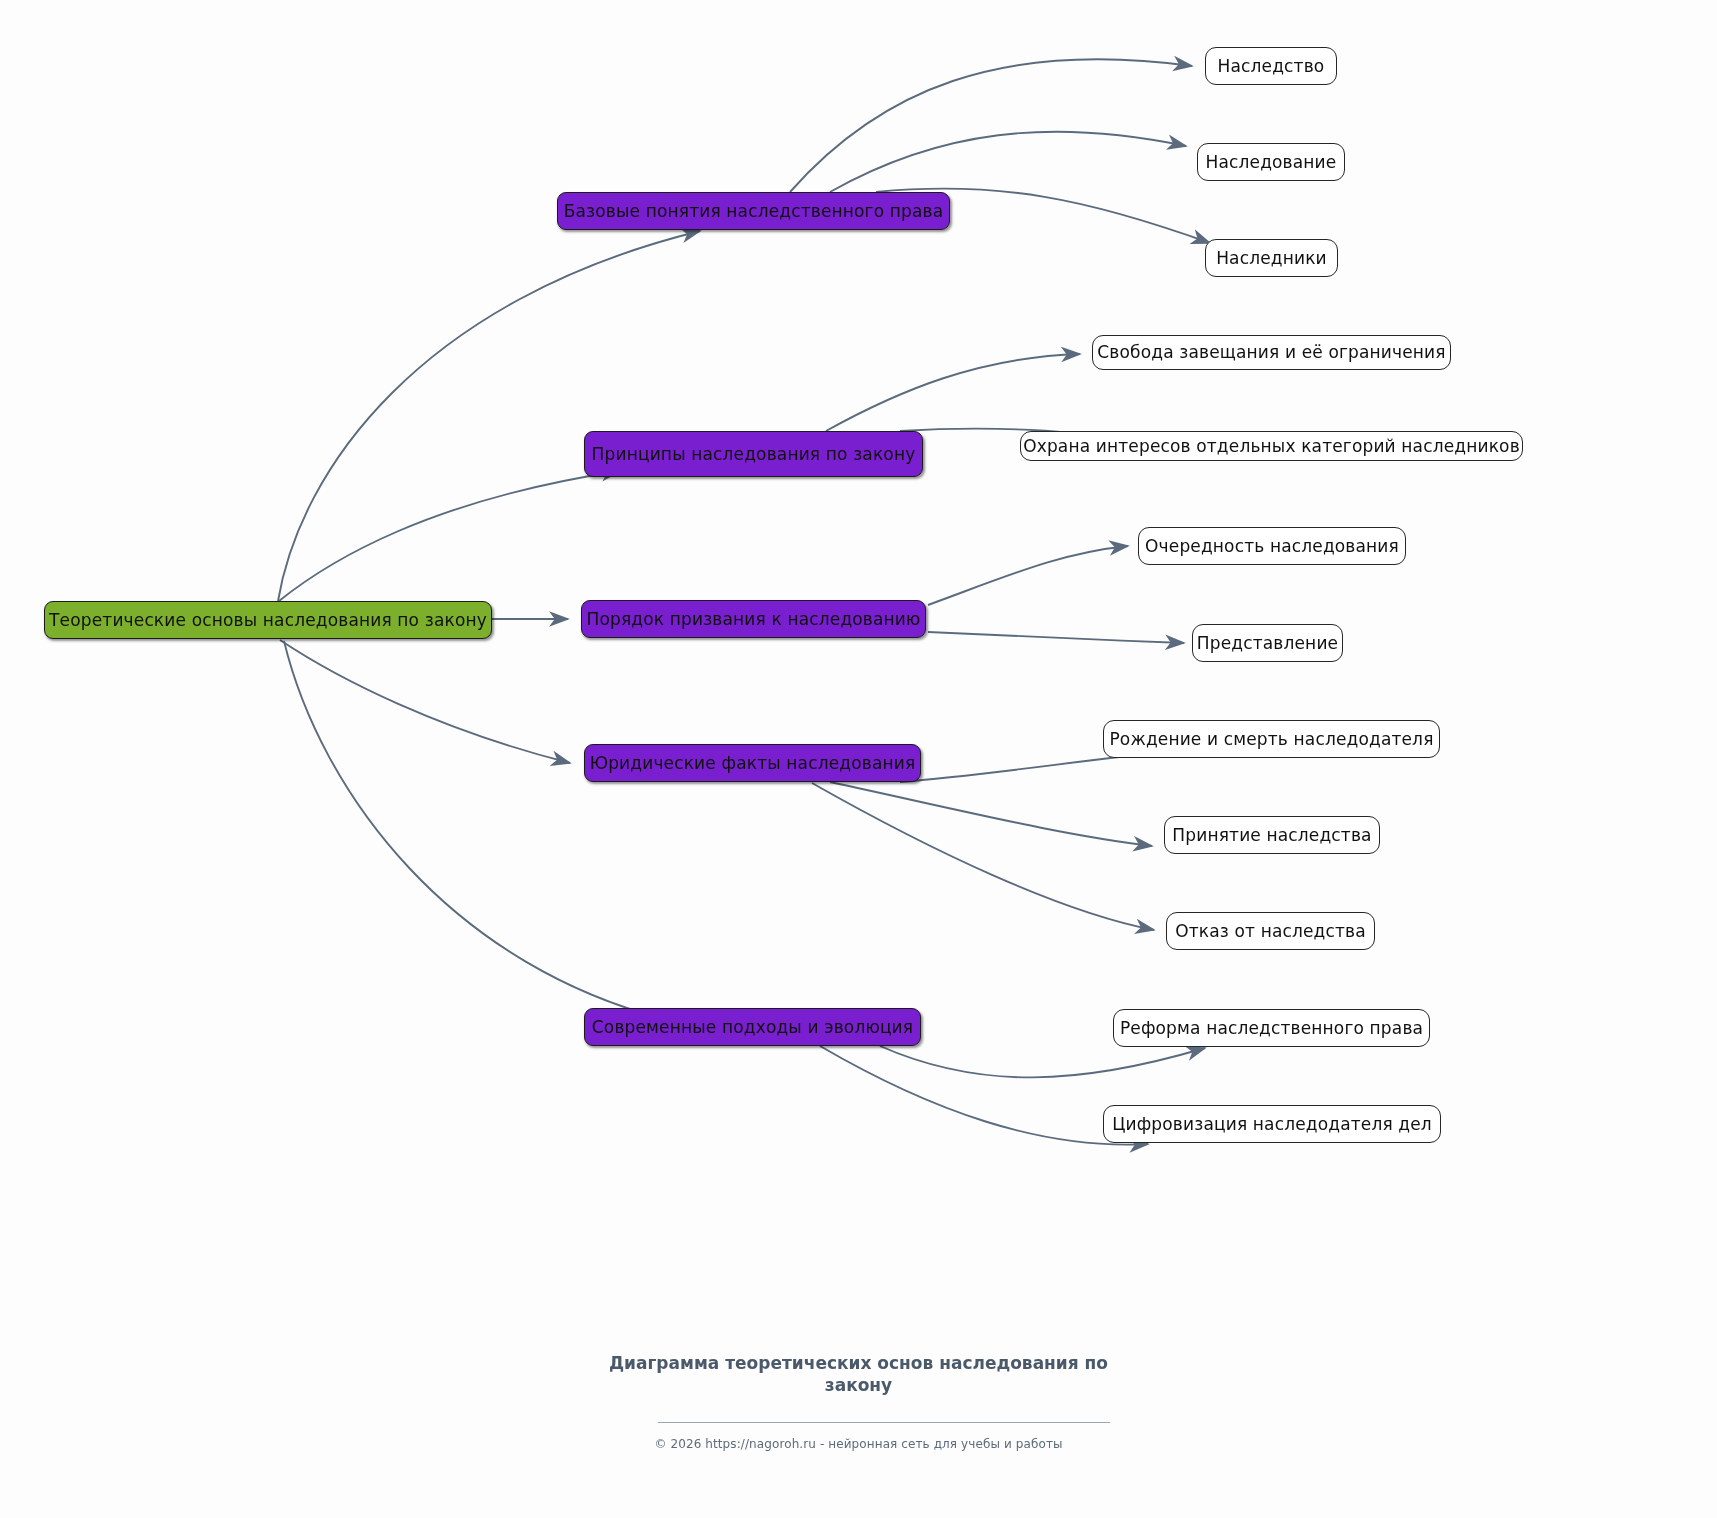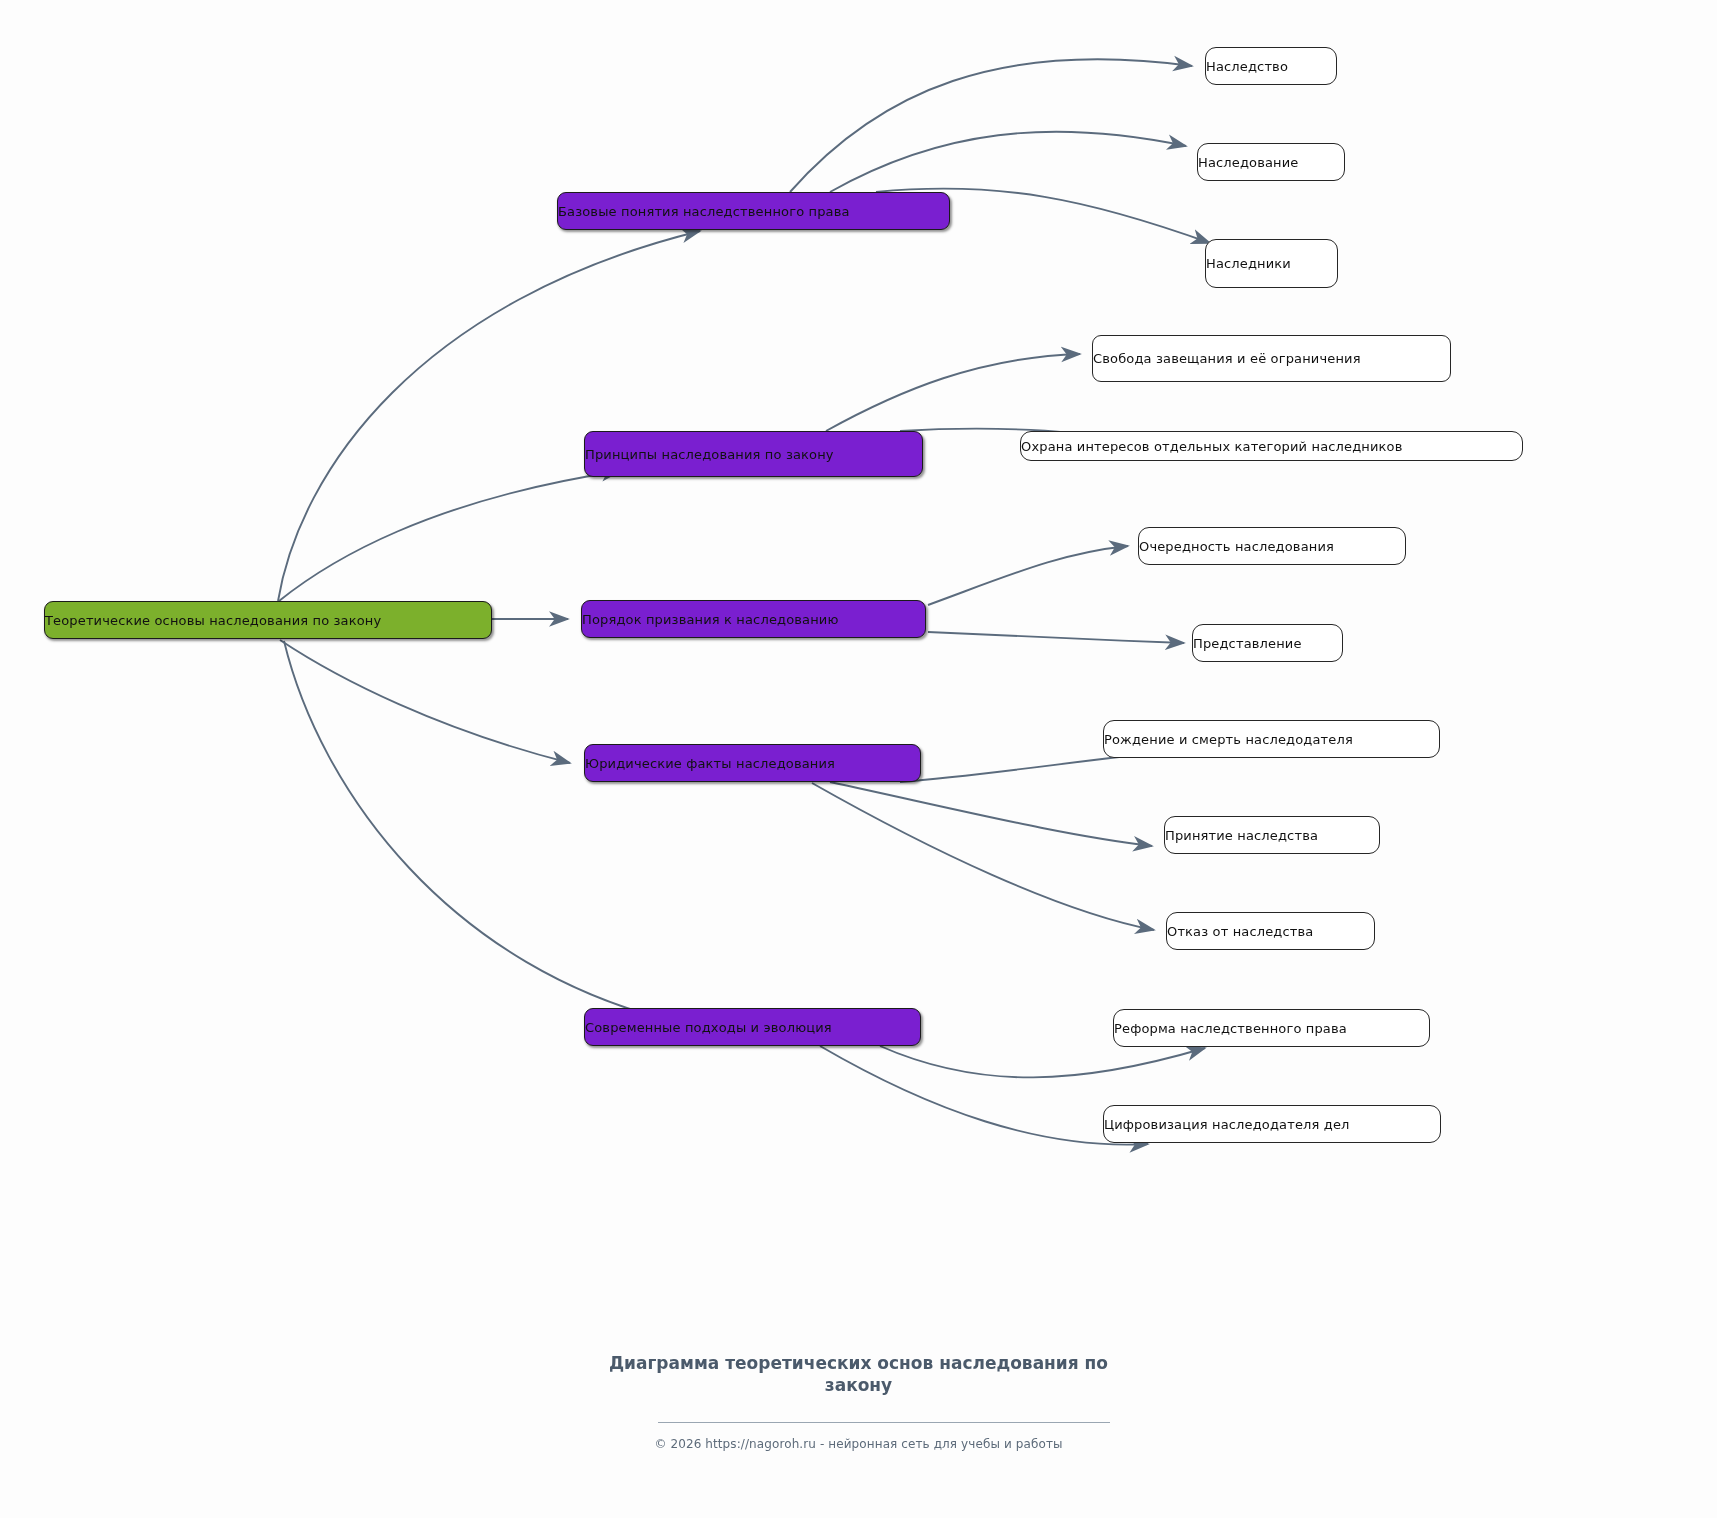--- a/index.html
+++ b/index.html
@@ -27,23 +27,24 @@
     top: 0;
     width: 1717px;
     height: 1518px;
     pointer-events: none;
   }
   .node {
     position: absolute;
     box-sizing: border-box;
     display: flex;
     align-items: center;
+    justify-content: center;
     white-space: nowrap;
     border-radius: 9px;
-    font-size: 13px;
+    font-size: 17px;
     letter-spacing: 0.15px;
     line-height: 1;
   }
   .node-root {
     background: #7cb02c;
     border: 1.6px solid #1b1b1b;
     color: #111111;
     box-shadow: 1.5px 2px 2.5px rgba(0,0,0,0.42);
   }
   .node-branch {
@@ -134,28 +135,28 @@
 
   <div class="node node-root" style="left:44px;top:601px;width:448px;height:38px;">
     <span>Теоретические основы наследования по закону</span>
   </div>
   <div class="node node-leaf" style="left:1205px;top:47px;width:132px;height:38px;">
     <span>Наследство</span>
   </div>
   <div class="node node-leaf" style="left:1197px;top:143px;width:148px;height:38px;">
     <span>Наследование</span>
   </div>
-  <div class="node node-leaf" style="left:1205px;top:239px;width:133px;height:49px;">
+  <div class="node node-leaf" style="left:1205px;top:239px;width:133px;height:38px;">
     <span>Наследники</span>
   </div>
 
   <div class="node node-branch" style="left:584px;top:431px;width:339px;height:46px;">
     <span>Принципы наследования по закону</span>
   </div>
-  <div class="node node-leaf" style="left:1092px;top:335px;width:359px;height:47px;border-radius:9px;">
+  <div class="node node-leaf" style="left:1092px;top:335px;width:359px;height:35px;">
     <span>Свобода завещания и её ограничения</span>
   </div>
   <div class="node node-leaf" style="left:1020px;top:431px;width:503px;height:30px;">
     <span>Охрана интересов отдельных категорий наследников</span>
   </div>
 
   <div class="node node-branch" style="left:581px;top:600px;width:345px;height:38px;">
     <span>Порядок призвания к наследованию</span>
   </div>
   <div class="node node-leaf" style="left:1138px;top:527px;width:268px;height:38px;">

